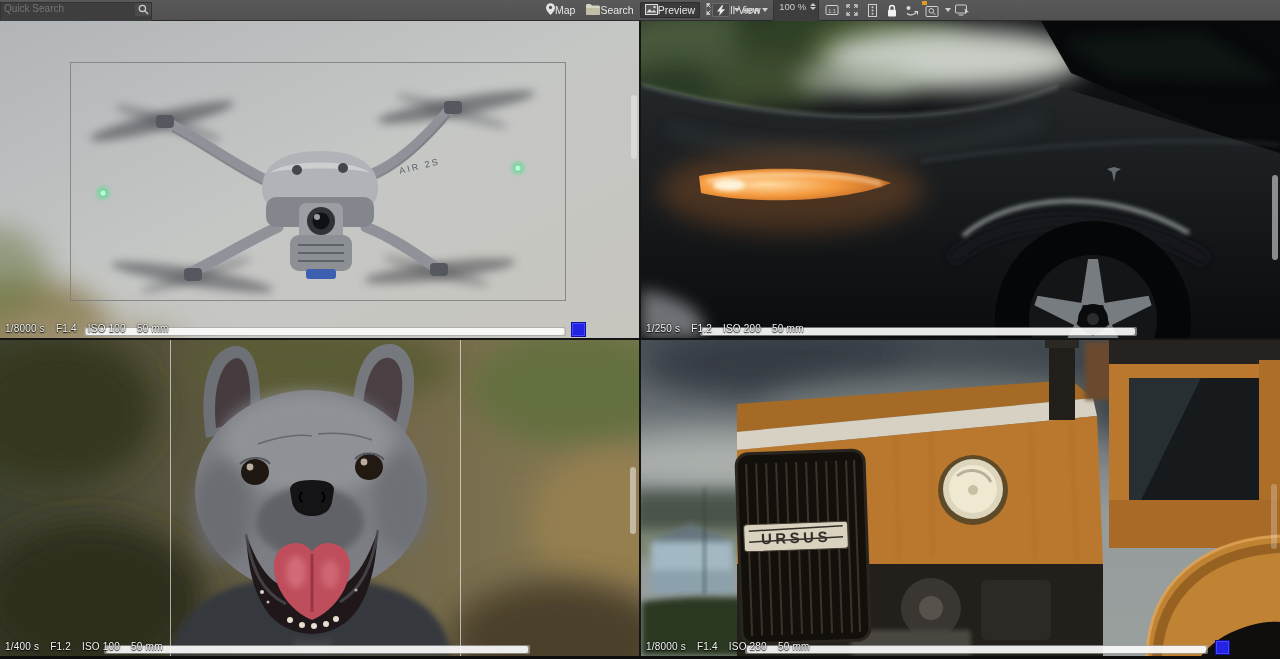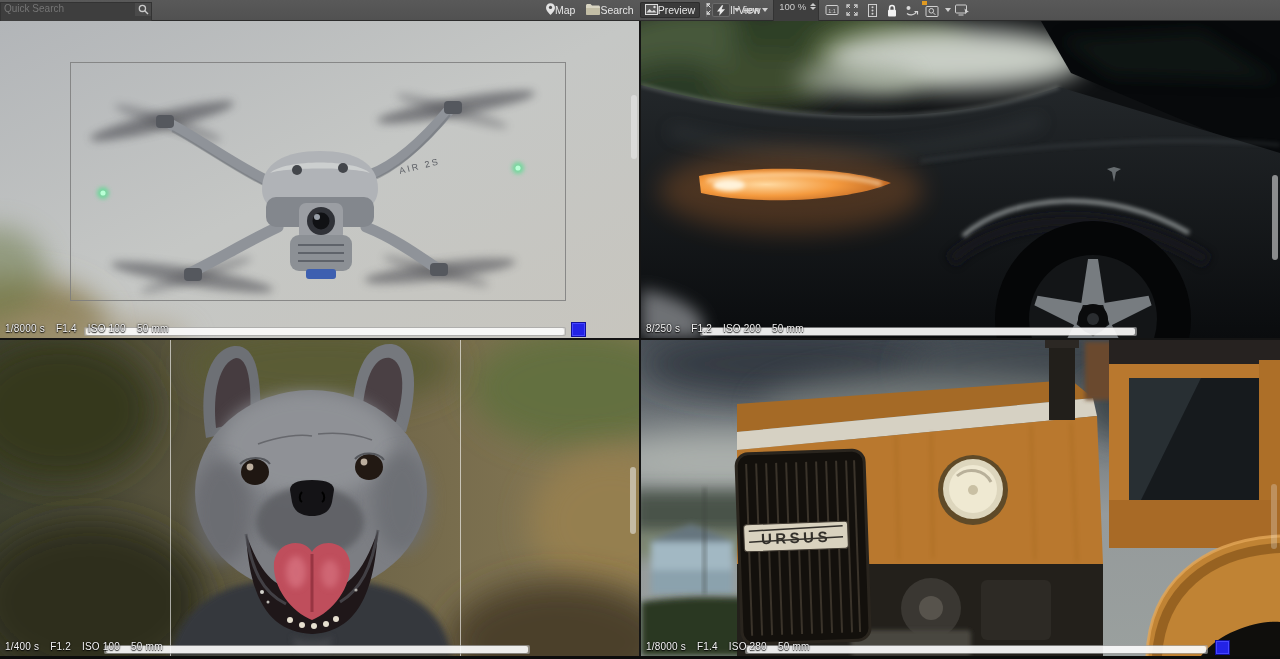--- a/index.html
+++ b/index.html
@@ -310,21 +310,21 @@
           <path d="M447 238h10l7 46h-24z" transform="rotate(216 452 298)"></path>
           <path d="M447 238h10l7 46h-24z" transform="rotate(288 452 298)"></path>
         </g>
         <circle cx="452" cy="298" r="15" fill="#0a0b0c"></circle>
           <circle cx="452" cy="298" r="6" fill="#2a2d30"></circle>
       </g>
       <path d="M466 148l7-2 7 2-5 3-2 10-2-10z" fill="#6f7478" opacity=".9"></path>
       <path d="M0 268C40 276 72 292 60 317H0Z" fill="#6e7174" filter="url(#ca-b8)"></path>
     </svg>
     <div class="exif">
-      <span>8/250 s</span>
+      <span>1/250 s</span>
       <span>F1.2</span>
       <span>ISO 200</span>
       <span>50 mm</span>
     </div>
     <div class="hscroll" style="left:59px;width:437px;">
         <div class="hthumb"></div>
       </div>
     <div class="vscroll" style="right:2px;top:154px;height:85px;"></div>
   </section>
 

